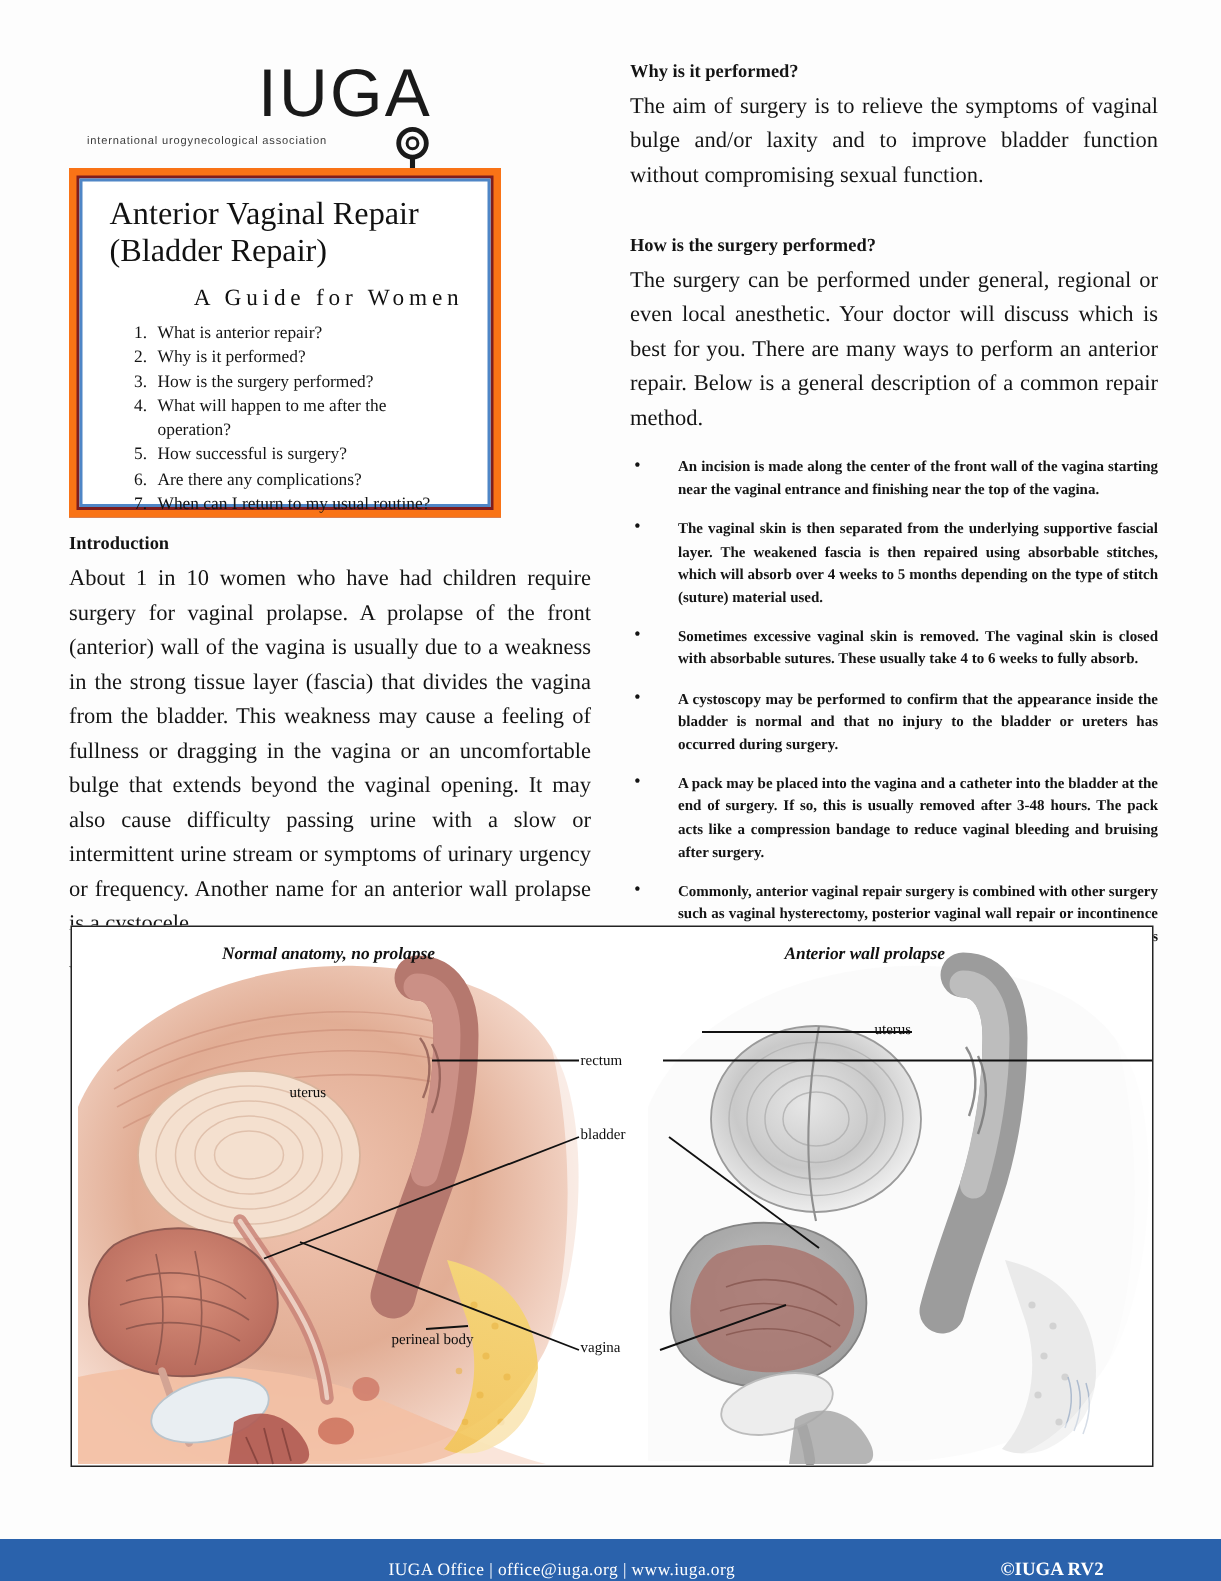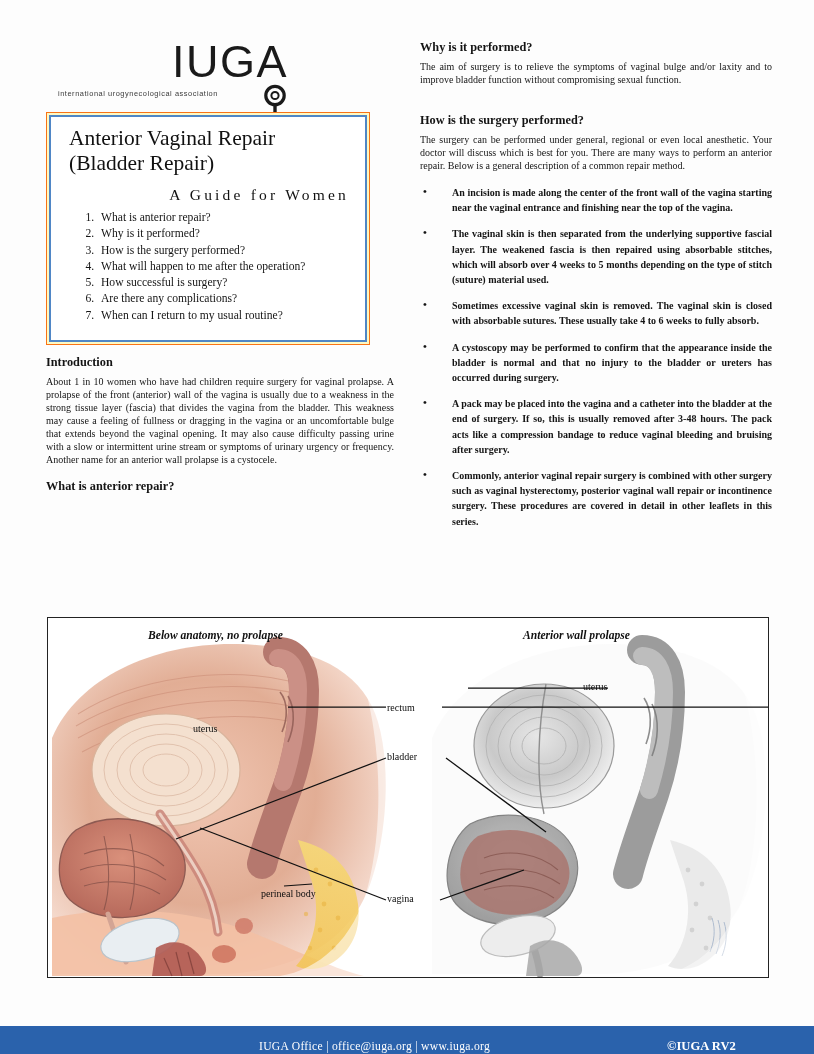--- a/index.html
+++ b/index.html
@@ -52,25 +52,25 @@
     color: #3a3a3a;
     margin-top: 3px;
     white-space: nowrap;
   }
 
   
   .title-box {
     position: absolute;
     left: 46px;
     top: 112px;
-    width: 324px;
+    width: 288px;
     height: 233px;
-    border: 1px solid #f97316;
+    border: 5px solid #f97316;
     padding: 2px;
-    background: #fef9c3;
+    background: #7f1d1d;
     box-sizing: border-box;
   }
   .title-box-inner {
     border: 2px solid #4f86c6;
     width: 100%;
     height: 100%;
     box-sizing: border-box;
     padding: 9px 16px 8px 18px;
     background: #ffffff;
   }
@@ -111,22 +111,22 @@
     width: 352px;
   }
   h3.sec-head {
     font-family: "Liberation Serif", "DejaVu Serif", serif;
     font-size: 12.3px;
     font-weight: bold;
     margin: 0 0 5px 0;
     line-height: 15px;
   }
   p.body-text {
-    font-size: 10px;
-    line-height: 13px;
+    font-size: 15px;
+    line-height: 23px;
     margin: 0 0 13px 0;
     text-align: justify;
     text-justify: inter-word;
   }
   .spacer-gap { height: 14px; }
 
   ul.bullets {
     list-style: none;
     margin: 0;
     padding: 0;
@@ -439,21 +439,21 @@
 
         <line x1="152" y1="210" x2="338" y2="282"></line>
         <line x1="392" y1="282" x2="476" y2="252"></line>
 
         <line x1="420" y1="70" x2="560" y2="70"></line>
 
         <line x1="264" y1="266" x2="236" y2="268"></line>
       </g>
     </svg>
 
-    <div class="fig-caption cap-left">Below anatomy, no prolapse</div>
+    <div class="fig-caption cap-left">Normal anatomy, no prolapse</div>
     <div class="fig-caption cap-right">Anterior wall prolapse</div>
 
     <div class="anat-label" style="left:339px; top:84px;">rectum</div>
     <div class="anat-label" style="left:339px; top:133px;">bladder</div>
     <div class="anat-label" style="left:339px; top:275px;">vagina</div>
     <div class="anat-label" style="left:145px; top:105px;">uterus</div>
     <div class="anat-label" style="left:535px; top:63px;">uterus</div>
     <div class="anat-label" style="left:213px; top:270px;">perineal body</div>
   </div>
 

